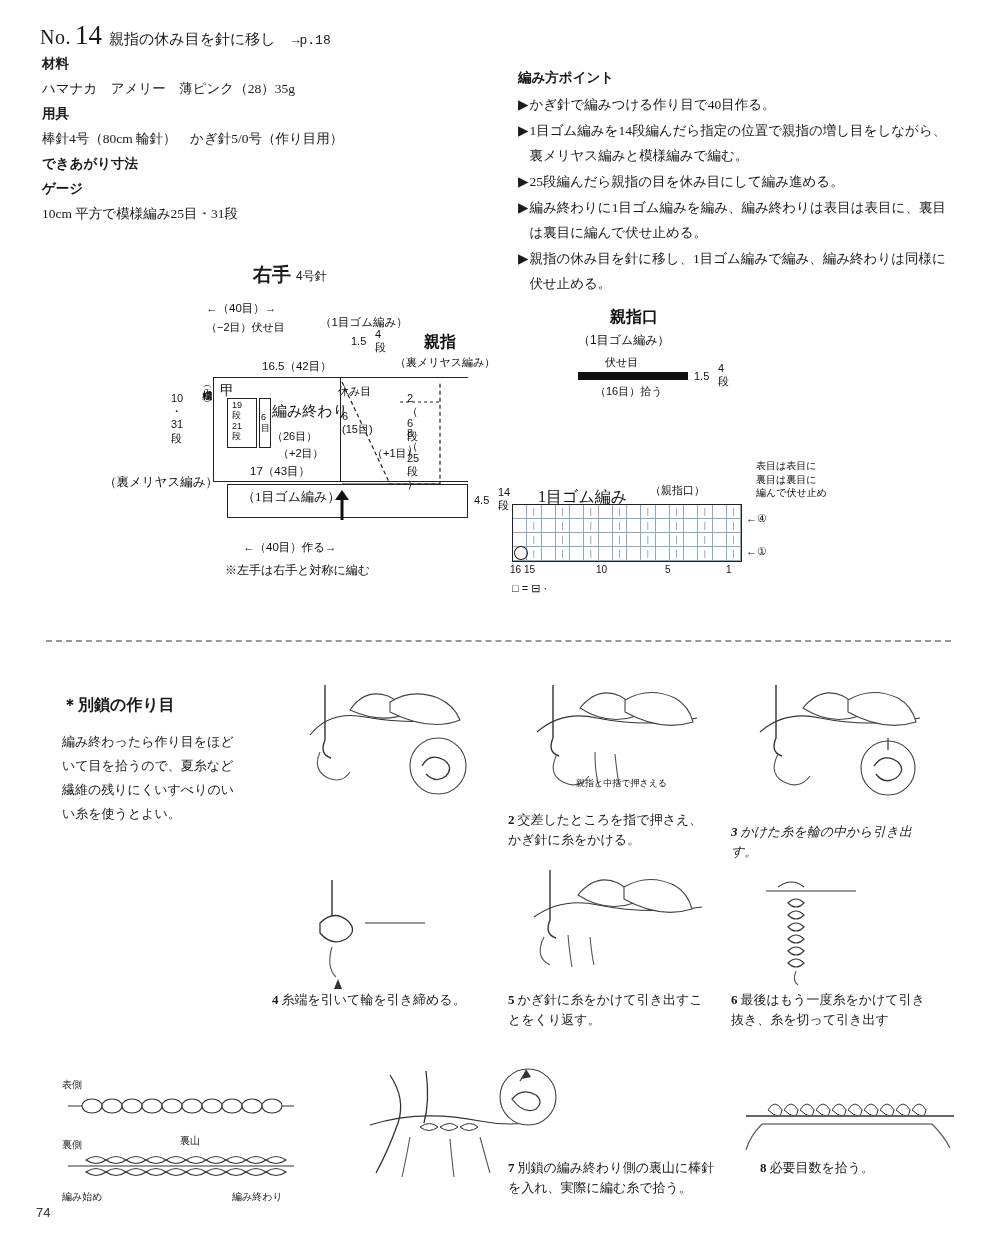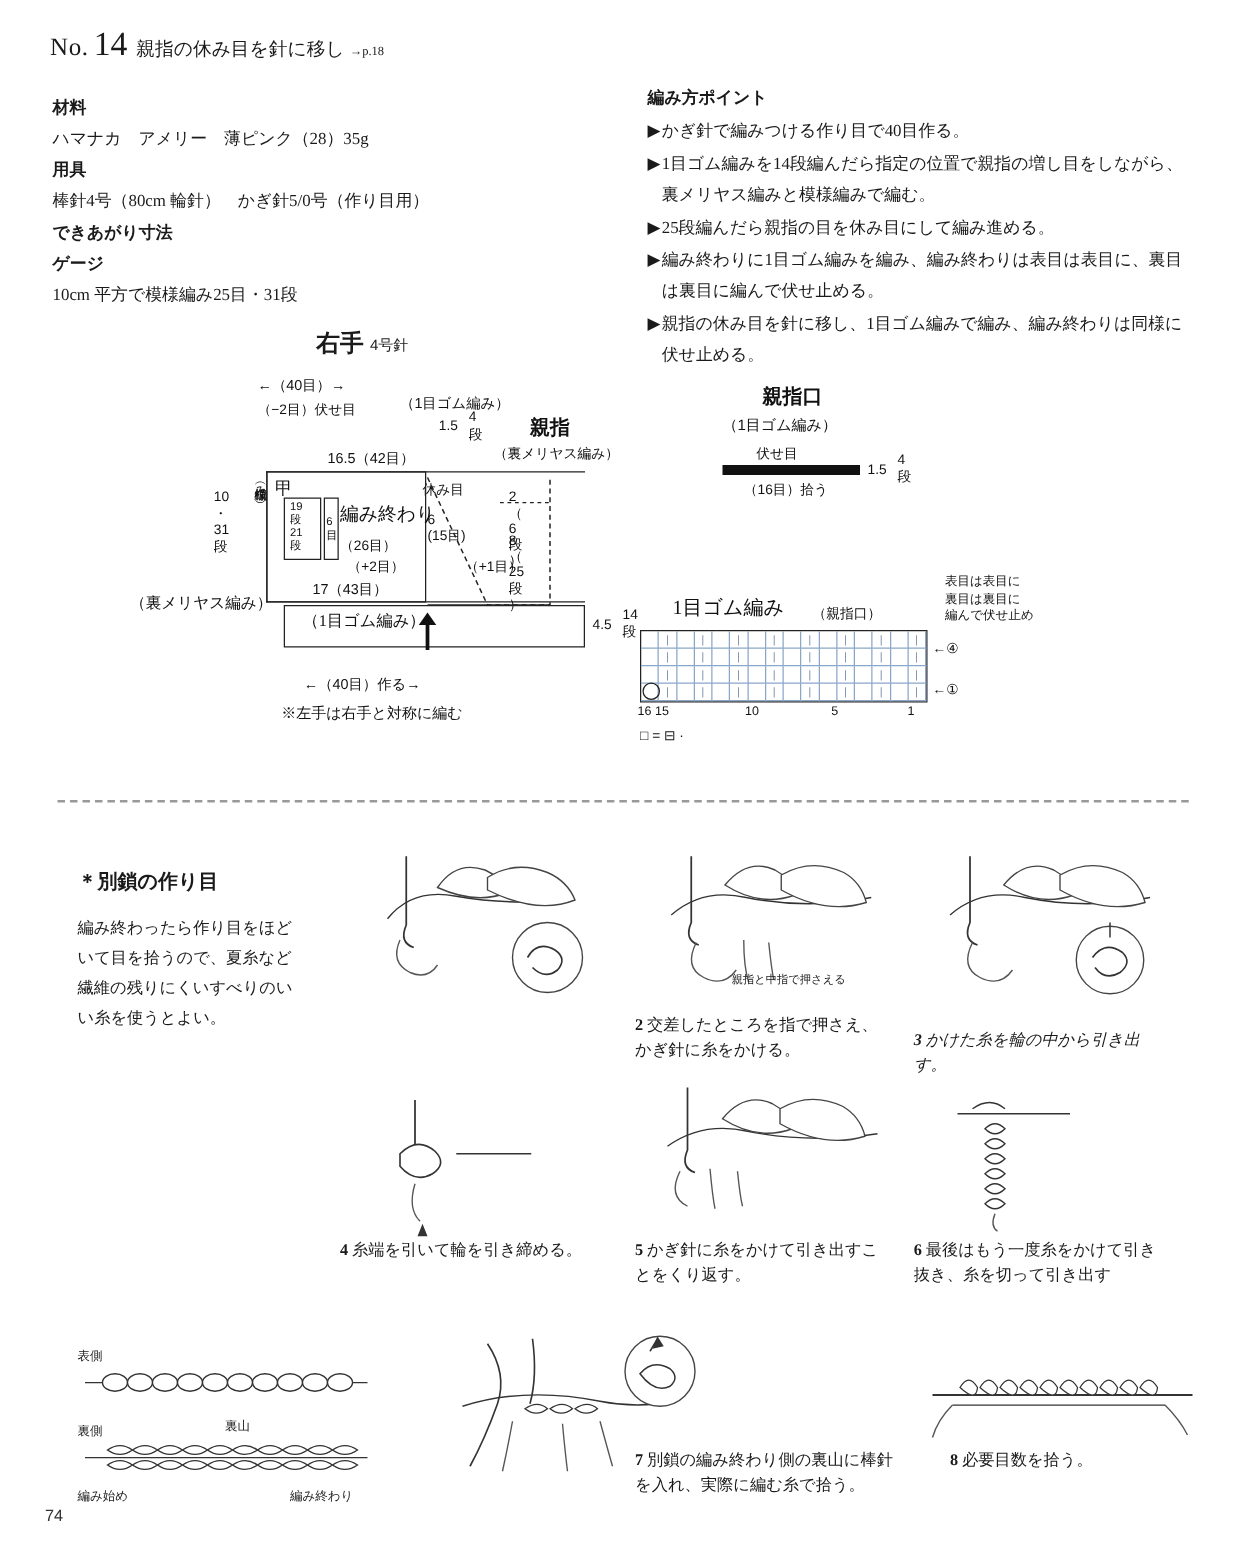--- a/index.html
+++ b/index.html
@@ -36,29 +36,30 @@
   .title-num {
     font-size: 27px;
     line-height: 1;
   }
   .title-name {
     font-size: 15px;
     margin-left: 3px;
     font-family: "Liberation Sans", sans-serif;
   }
   .title-page {
-    font-size: 10px;
-    font-family: Liberation Serif, serif;
+    font-size: 13px;
+    margin-left: 12px;
+    font-family: Liberation Mono, monospace;
   }
 
   
   .info-col {
     position: absolute;
     left: 42px;
-    top: 74px;
+    top: 52px;
     width: 430px;
     font-size: 13.5px;
     line-height: 1.85;
   }
   .info-head {
     font-weight: bold;
     font-size: 13.5px;
   }
   .info-line {
     font-size: 13.5px;
@@ -189,21 +190,21 @@
     width: 205px;
   }
   .step-cap b {
     font-weight: bold;
     margin-right: 3px;
   }
   .tiny-cap {
     position: absolute;
     font-size: 9px;
     line-height: 1.3;
-    text-align: center;
+    text-align: left;
   }
   .illus {
     position: absolute;
   }
   .chain-cap {
     position: absolute;
     font-size: 10px;
   }
 
   
@@ -324,21 +325,21 @@
     <div class="lbl" style="left:225px; top:300px; font-size:12px; font-family:'Liberation Serif',serif;">※左手は右手と対称に編む</div>
 
     <div class="lbl" style="left:610px; top:45px; font-size:16px; font-weight:bold; font-family:'Liberation Serif',serif;">親指口</div>
     <div class="lbl" style="left:578px; top:70px; font-size:12px;">（1目ゴム編み）</div>
     <div class="lbl" style="left:605px; top:93px; font-size:11px;">伏せ目</div>
     <div class="thick-bar" style="left:578px; top:110px; width:110px; height:8px;"></div>
     <div class="lbl" style="left:595px; top:122px; font-size:11px;">（16目）拾う</div>
     <div class="lbl" style="left:694px; top:108px; font-size:11px;">1.5</div>
     <div class="lbl" style="left:718px; top:100px; font-size:11px;">4<br>段</div>
 
-    <div class="lbl" style="left:538px; top:214px; font-size:16px; font-family:'Liberation Serif',serif;">1目ゴム編み</div>
+    <div class="lbl" style="left:538px; top:225px; font-size:16px; font-family:'Liberation Serif',serif;">1目ゴム編み</div>
     <div class="lbl" style="left:650px; top:221px; font-size:11px;">（親指口）</div>
     <div class="lbl" style="left:756px; top:197px; font-size:10px; line-height:1.35;">表目は表目に<br>裏目は裏目に<br>編んで伏せ止め</div>
 
     <div class="gridchart" id="ribgrid" style="left:512px; top:242px; width:228px; height:56px;">
         <div class="cell" style="left: 0px; top: 0px; width: 14.25px; height: 14px;"></div>
         <div class="cell" style="left: 14.25px; top: 0px; width: 14.25px; height: 14px;">
           <span style="position: absolute; left: 50%; top: 8%; transform: translateX(-50%); font-size: 9px; color: rgb(43, 77, 122);">|</span>
         </div>
         <div class="cell" style="left: 28.5px; top: 0px; width: 14.25px; height: 14px;"></div>
         <div class="cell" style="left: 42.75px; top: 0px; width: 14.25px; height: 14px;">

